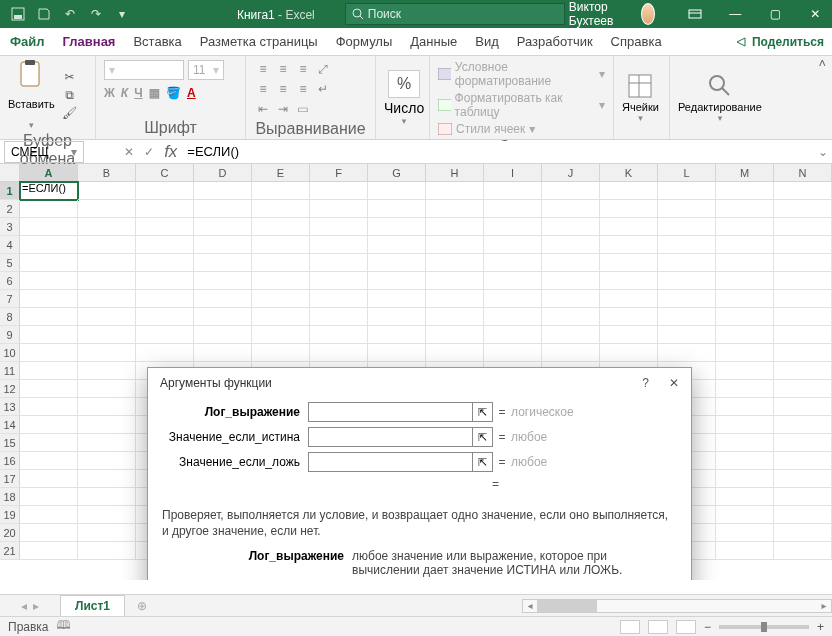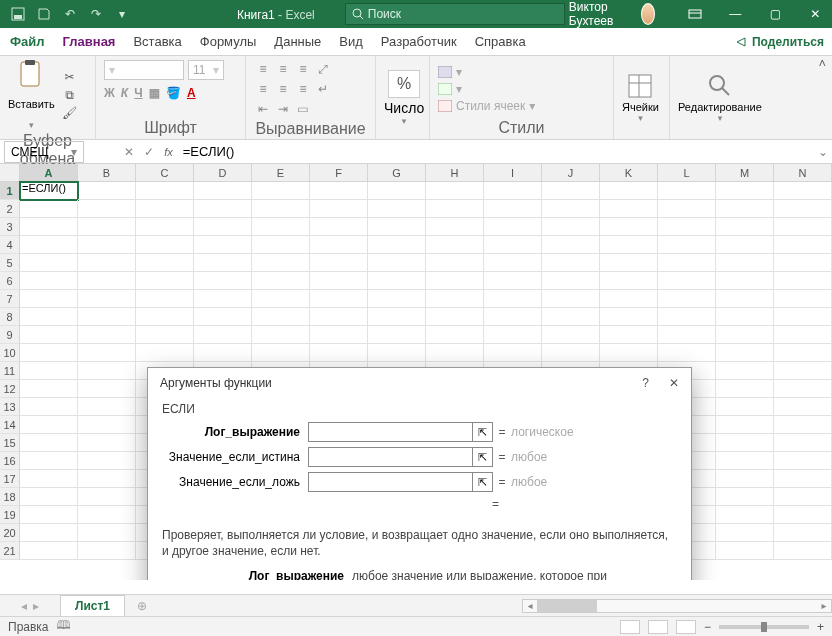--- a/index.html
+++ b/index.html
@@ -41,21 +41,21 @@
 .styles-col{display:flex;flex-direction:column;gap:3px;color:#aaa;font-size:11px;}
 .styles-row{display:flex;align-items:center;gap:4px;}
 .sicon{width:14px;height:12px;}
 .cells-block{display:flex;flex-direction:column;align-items:center;}
 .cell-ico{width:26px;height:26px;}
 .edit-block{display:flex;flex-direction:column;align-items:center;}
 .namebox-bar{height:24px;background:#fff;display:flex;align-items:center;border-bottom:1px solid #d4d4d4;}
 .name-box{width:80px;height:22px;border:1px solid #c9c9c9;display:flex;align-items:center;padding:0 6px;margin-left:4px;}
 .nb-dd{color:#888;margin-left:auto;}
 .fx-controls{display:flex;align-items:center;gap:10px;margin-left:40px;color:#888;}
-.fx-label{font-style:italic;font-size:11px;color:#666;}
+.fx-label{font-style:italic;font-size:17px;color:#666;}
 .formula-input{flex:1;height:22px;border:none;padding:0 10px;font-size:13px;}
 .fb-dd{width:18px;color:#888;text-align:center;}
 .grid-area{position:relative;height:416px;background:#fff;overflow:hidden;}
 .col-headers{display:flex;height:18px;}
 .corner{width:24px;border-right:1px solid #d4d4d4;border-bottom:1px solid #d4d4d4;background:#f0f0f0;}
 .ch{flex:0 0 58px;border-right:1px solid #d4d4d4;border-bottom:1px solid #d4d4d4;background:#f0f0f0;text-align:center;font-size:11px;color:#555;display:flex;align-items:center;justify-content:center;}
 .ch.active{background:#d8d8d8;color:#217346;font-weight:600;}
 .grid-rows{position:relative;}
 .grow{display:flex;height:18px;}
 .rh{width:24px;border-right:1px solid #d4d4d4;border-bottom:1px solid #e2e2e2;background:#f0f0f0;text-align:center;font-size:11px;color:#555;display:flex;align-items:center;justify-content:center;}
@@ -140,20 +140,21 @@
       <div class="win-btn">▢</div>
       <div class="win-btn">✕</div>
     </div>
   </div>
 </div>
 
 <div class="ribbon-tabs">
   <div class="rtab file">Файл</div>
   <div class="rtab home">Главная</div>
   <div class="rtab">Вставка</div>
+  <div class="rtab">Разметка страницы</div>
   <div class="rtab">Формулы</div>
   <div class="rtab">Данные</div>
   <div class="rtab">Вид</div>
   <div class="rtab">Разработчик</div>
   <div class="rtab">Справка</div>
   <div class="share-btn">
     <svg width="14" height="14">
         <path d="M3 7l8-4v8z" fill="none" stroke="#217346"></path>
       </svg>
     <span>Поделиться</span>
@@ -229,26 +230,28 @@
       </div>
     <div class="rgroup-label"></div>
   </div>
   <div class="rgroup" style="width:184px">
     <div class="rgroup-body">
       <div class="styles-col">
         <div class="styles-row">
             <svg class="sicon">
               <rect width="14" height="12" fill="#dde" stroke="#99a"></rect>
             </svg>
+            <span>Условное форматирование</span>
             <span>▾</span>
           </div>
         <div class="styles-row">
             <svg class="sicon">
               <rect width="14" height="12" fill="#efe" stroke="#8b8"></rect>
             </svg>
+            <span>Форматировать как таблицу</span>
             <span>▾</span>
           </div>
         <div class="styles-row">
             <svg class="sicon">
               <rect width="14" height="12" fill="#fee" stroke="#b88"></rect>
             </svg>
             <span>Стили ячеек</span>
             <span>▾</span>
           </div>
       </div>
@@ -679,21 +682,20 @@
 
   <div class="dialog">
     <div class="dlg-title">
       <span>Аргументы функции</span>
       <div class="dlg-close">
         <span>?</span>
         <span>✕</span>
       </div>
     </div>
     <div class="dlg-body">
-      <div class="func-name">ЕСЛИ</div>
       <div class="arg-row">
         <div class="arg-label bold">Лог_выражение</div>
         <input class="arg-input" style="">
         <div class="arg-picker">⇱</div>
         <div class="arg-eq">=</div>
         <div class="arg-hint">логическое</div>
       </div>
       <div class="arg-row">
         <div class="arg-label">Значение_если_истина</div>
         <input class="arg-input" style="">

